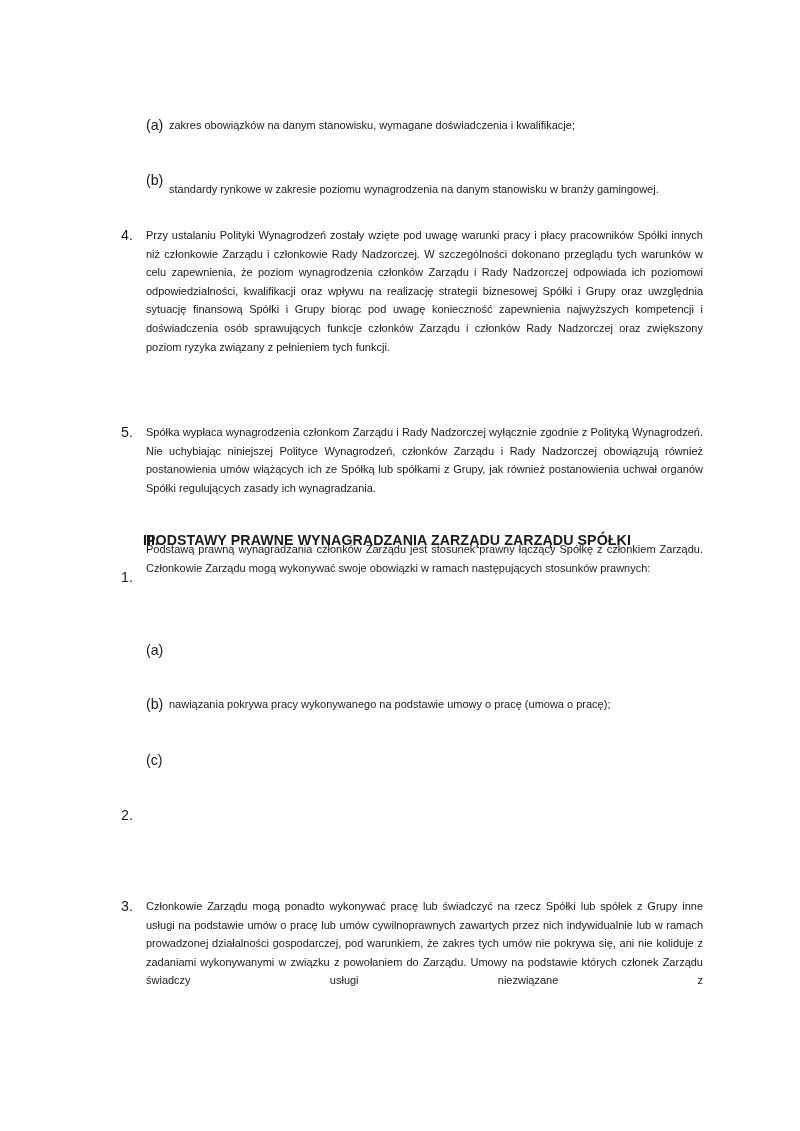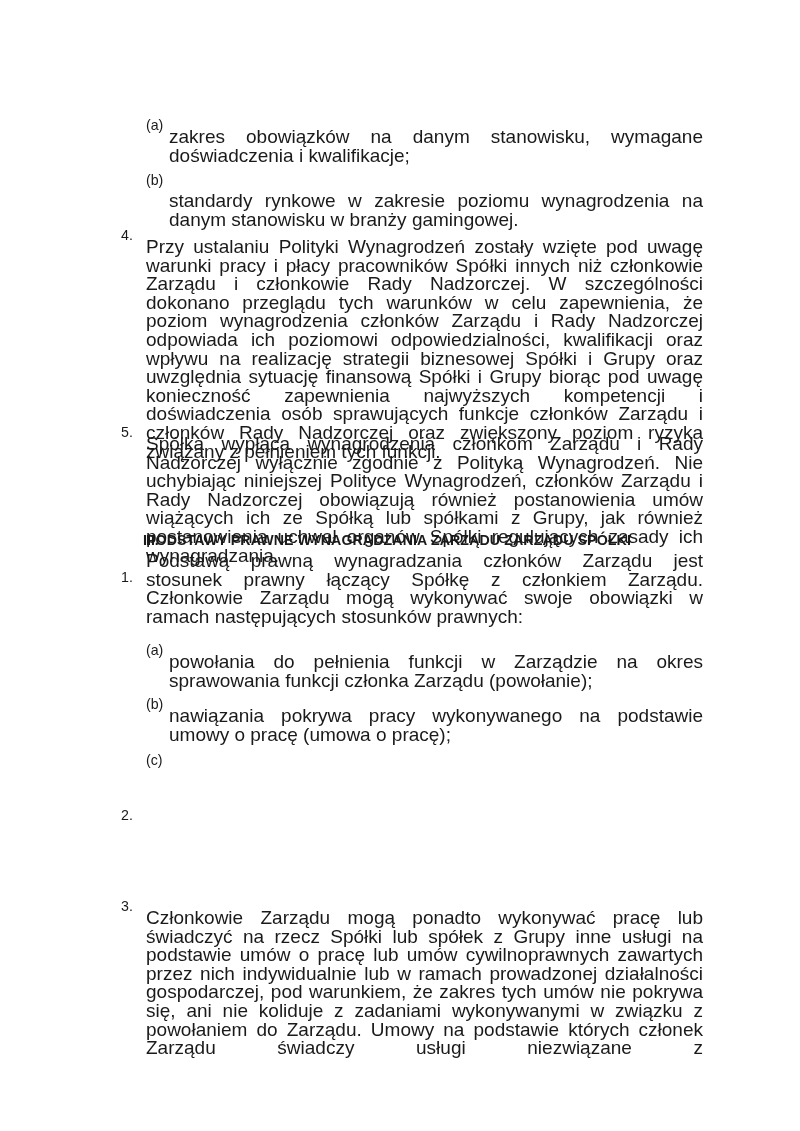--- a/index.html
+++ b/index.html
@@ -1,19 +1,19 @@
 <!DOCTYPE html>
 <html><head>
 <meta charset="utf-8">
 <style>
   html, body { margin: 0; padding: 0; background: #ffffff; }
   body { width: 800px; height: 1131px; position: relative; overflow: hidden;
          font-family: "Liberation Sans", "DejaVu Sans", sans-serif; color: #1a1a1a; }
   .page { position: absolute; left: 0; top: 0; width: 800px; height: 1131px; }
-  .blk { position: absolute; font-size: 19px; line-height: 18.6px; text-align: justify; margin-top: 12px; }
+  .blk { position: absolute; font-size: 11px; line-height: 18.6px; text-align: justify; }
   .num { position: absolute; left: 121px; font-size: 14.2px; line-height: 18.6px; }
   .sub-label { position: absolute; left: 146px; font-size: 14.2px; line-height: 18.6px; }
   .item-text { left: 146px; width: 557px; }
   .sub-text { left: 169px; width: 534px; }
   .sec-num { position: absolute; left: 103px; font-weight: bold; font-size: 14.2px; line-height: 18.6px; margin-left: 40px; }
   .sec-title { position: absolute; left: 146px; font-weight: bold; font-size: 14.2px; line-height: 18.6px; letter-spacing: 0.1px; }
 </style>
 </head>
 <body>
 
@@ -31,21 +31,20 @@
   <span class="num" style="top:423px">5.</span>
   <div class="blk item-text" style="top:423px">Spółka wypłaca wynagrodzenia członkom Zarządu i Rady Nadzorczej wyłącznie zgodnie z Polityką Wynagrodzeń. Nie uchybiając niniejszej Polityce Wynagrodzeń, członków Zarządu i Rady Nadzorczej obowiązują również postanowienia umów wiążących ich ze Spółką lub spółkami z Grupy, jak również postanowienia uchwał organów Spółki regulujących zasady ich wynagradzania.</div>
 
   <span class="sec-num" style="top:531px">III.</span>
   <span class="sec-title" style="top:531px">PODSTAWY PRAWNE WYNAGRADZANIA ZARZĄDU ZARZĄDU SPÓŁKI</span>
 
   <span class="num" style="top:568px">1.</span>
   <div class="blk item-text" style="top:540px">Podstawą prawną wynagradzania członków Zarządu jest stosunek prawny łączący Spółkę z członkiem Zarządu. Członkowie Zarządu mogą wykonywać swoje obowiązki w ramach następujących stosunków prawnych:</div>
 
   <span class="sub-label" style="top:641px">(a)</span>
-  <div class="blk sub-text" style="top:641px">powołania do pełnienia funkcji w Zarządzie na okres sprawowania funkcji członka Zarządu (powołanie);</div>
 
   <span class="sub-label" style="top:695px">(b)</span>
   <div class="blk sub-text" style="top:695px">nawiązania pokrywa pracy wykonywanego na podstawie umowy o pracę (umowa o pracę);</div>
 
   <span class="sub-label" style="top:751px">(c)</span>
 
   <span class="num" style="top:806px">2.</span>
 
   <span class="num" style="top:897px">3.</span>
   <div class="blk item-text" style="top:897px; text-align-last: justify;">Członkowie Zarządu mogą ponadto wykonywać pracę lub świadczyć na rzecz Spółki lub spółek z Grupy inne usługi na podstawie umów o pracę lub umów cywilnoprawnych zawartych przez nich indywidualnie lub w ramach prowadzonej działalności gospodarczej, pod warunkiem, że zakres tych umów nie pokrywa się, ani nie koliduje z zadaniami wykonywanymi w związku z powołaniem do Zarządu. Umowy na podstawie których członek Zarządu świadczy usługi niezwiązane z</div>

